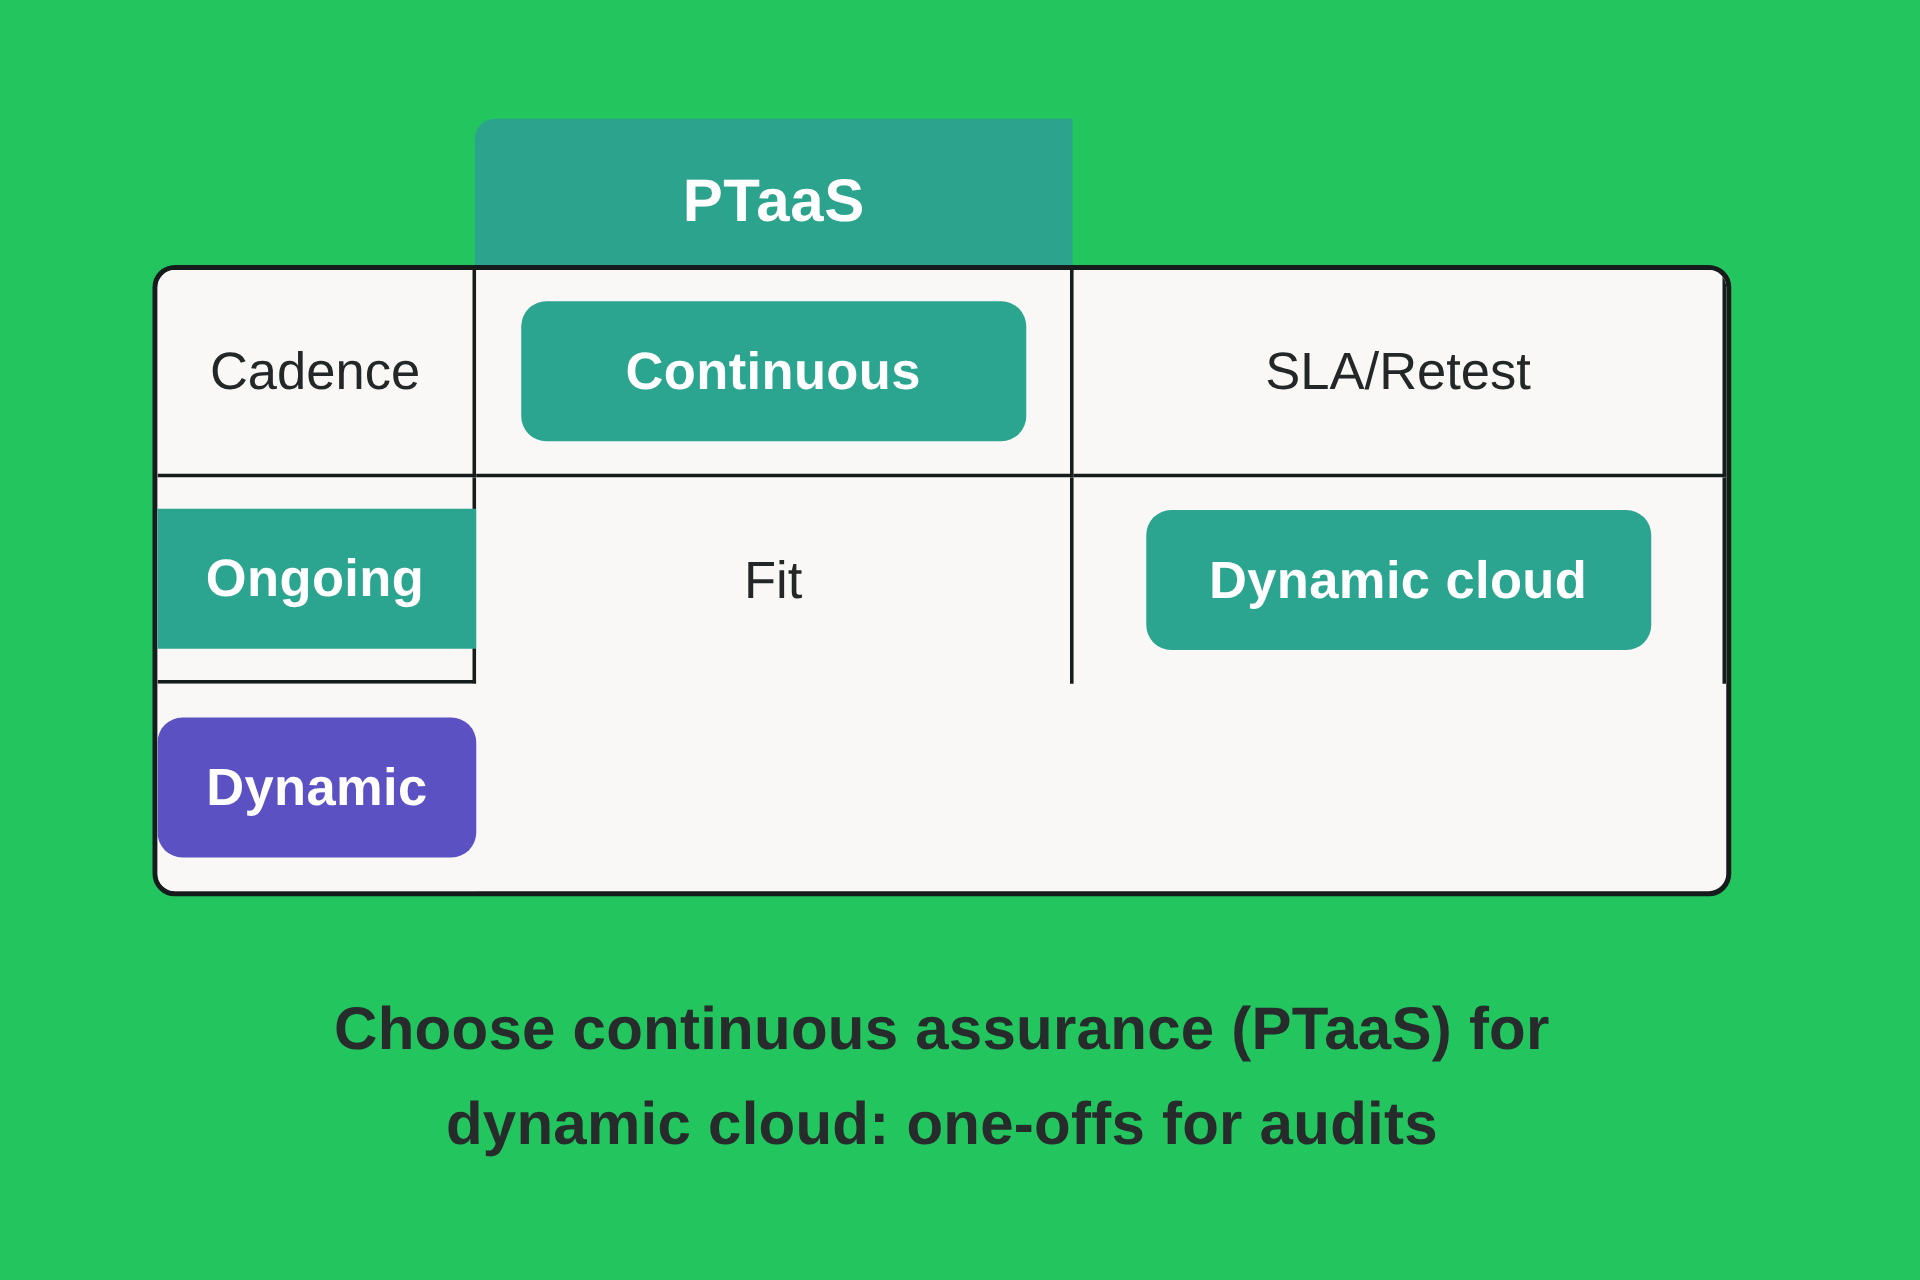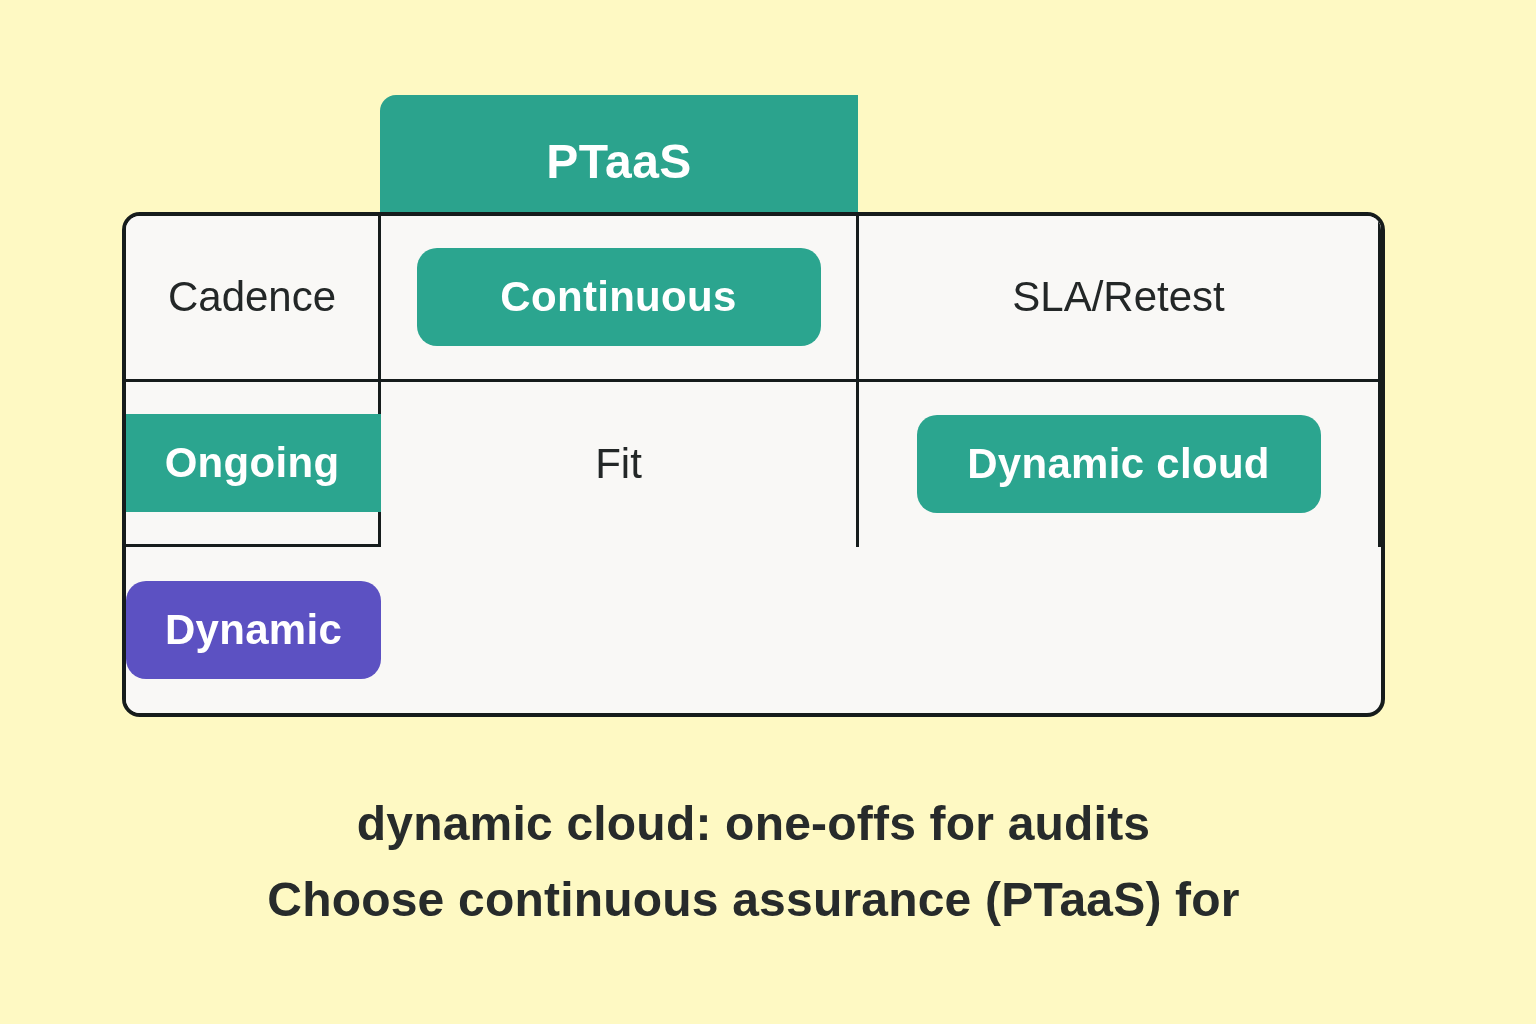--- a/index.html
+++ b/index.html
@@ -5,21 +5,21 @@
   html, body {
     margin: 0;
     padding: 0;
     background: #f7f6f3;
     font-family: "Liberation Sans", sans-serif;
   }
   .canvas {
     position: relative;
     width: 1536px;
     height: 1024px;
-    background: #fef9c3;
+    background: #22c55e;
     overflow: hidden;
   }
 
   
   .header-row {
     position: absolute;
     left: 380px;
     top: 95px;
     display: flex;
     height: 133px;
@@ -73,21 +73,21 @@
   .row-label {
     font-size: 42px;
     font-weight: 500;
     color: #232727;
     text-align: center;
     padding: 0 6px;
   }
 
   
   .pill {
-    height: 98px;
+    height: 112px;
     display: flex;
     align-items: center;
     justify-content: center;
     border-radius: 20px;
     color: #ffffff;
     font-size: 42px;
     font-weight: 700;
     letter-spacing: 0.3px;
     padding: 0 40px;
     box-sizing: border-box;
@@ -148,17 +148,17 @@
     <div class="cell col-divider">
       <span class="pill teal">Dynamic cloud</span>
     </div>
     <div class="cell">
       <span class="pill purple">Dynamic</span>
     </div>
 
   </div>
 
   <div class="caption">
+    <div>Choose continuous assurance (PTaaS) for</div>
     <div>dynamic cloud: one-offs for audits</div>
-    <div>Choose continuous assurance (PTaaS) for</div>
   </div>
 
 </div>
 
 </body></html>

